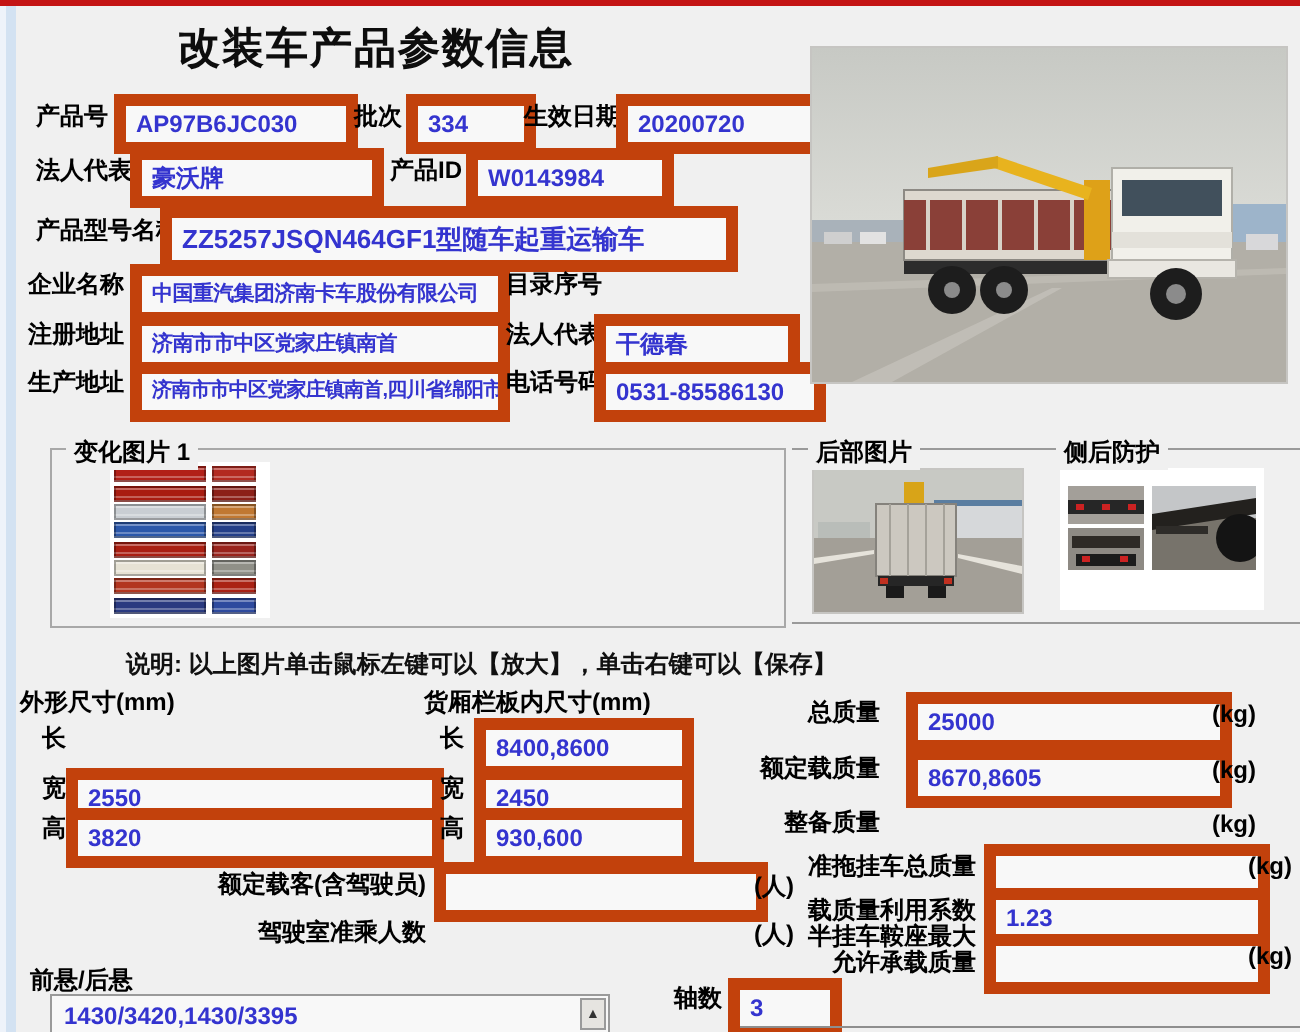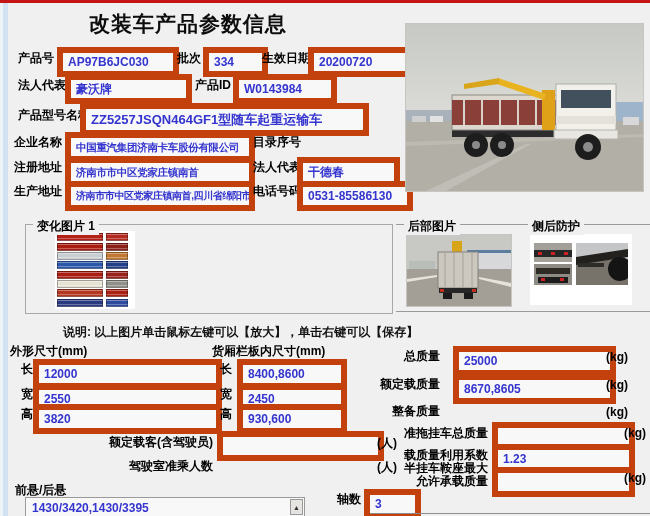--- a/index.html
+++ b/index.html
@@ -211,21 +211,20 @@
         <circle cx="44" cy="26" r="12" fill="#141414"></circle>
         <rect x="2" y="20" width="26" height="4" fill="#2e2c29"></rect>
       </svg>
     </div>
   </div>
 
   <div id="note">说明: 以上图片单击鼠标左键可以【放大】，单击右键可以【保存】</div>
 
   <div class="lbl" style="left:10px;top:345px">外形尺寸(mm)</div>
   <div class="lbl" style="left:21px;top:363px">长</div>
-  <div class="inp" style="left:33px;top:359px;width:172px">12000</div>
   <div class="lbl" style="left:21px;top:388px">宽</div>
   <div class="inp" style="left:33px;top:384px;width:172px">2550</div>
   <div class="lbl" style="left:21px;top:408px">高</div>
   <div class="inp" style="left:33px;top:404px;width:172px">3820</div>
 
   <div class="lbl" style="left:212px;top:345px">货厢栏板内尺寸(mm)</div>
   <div class="lbl" style="left:220px;top:363px">长</div>
   <div class="inp" style="left:237px;top:359px;width:93px">8400,8600</div>
   <div class="lbl" style="left:220px;top:388px">宽</div>
   <div class="inp" style="left:237px;top:384px;width:93px">2450</div>

